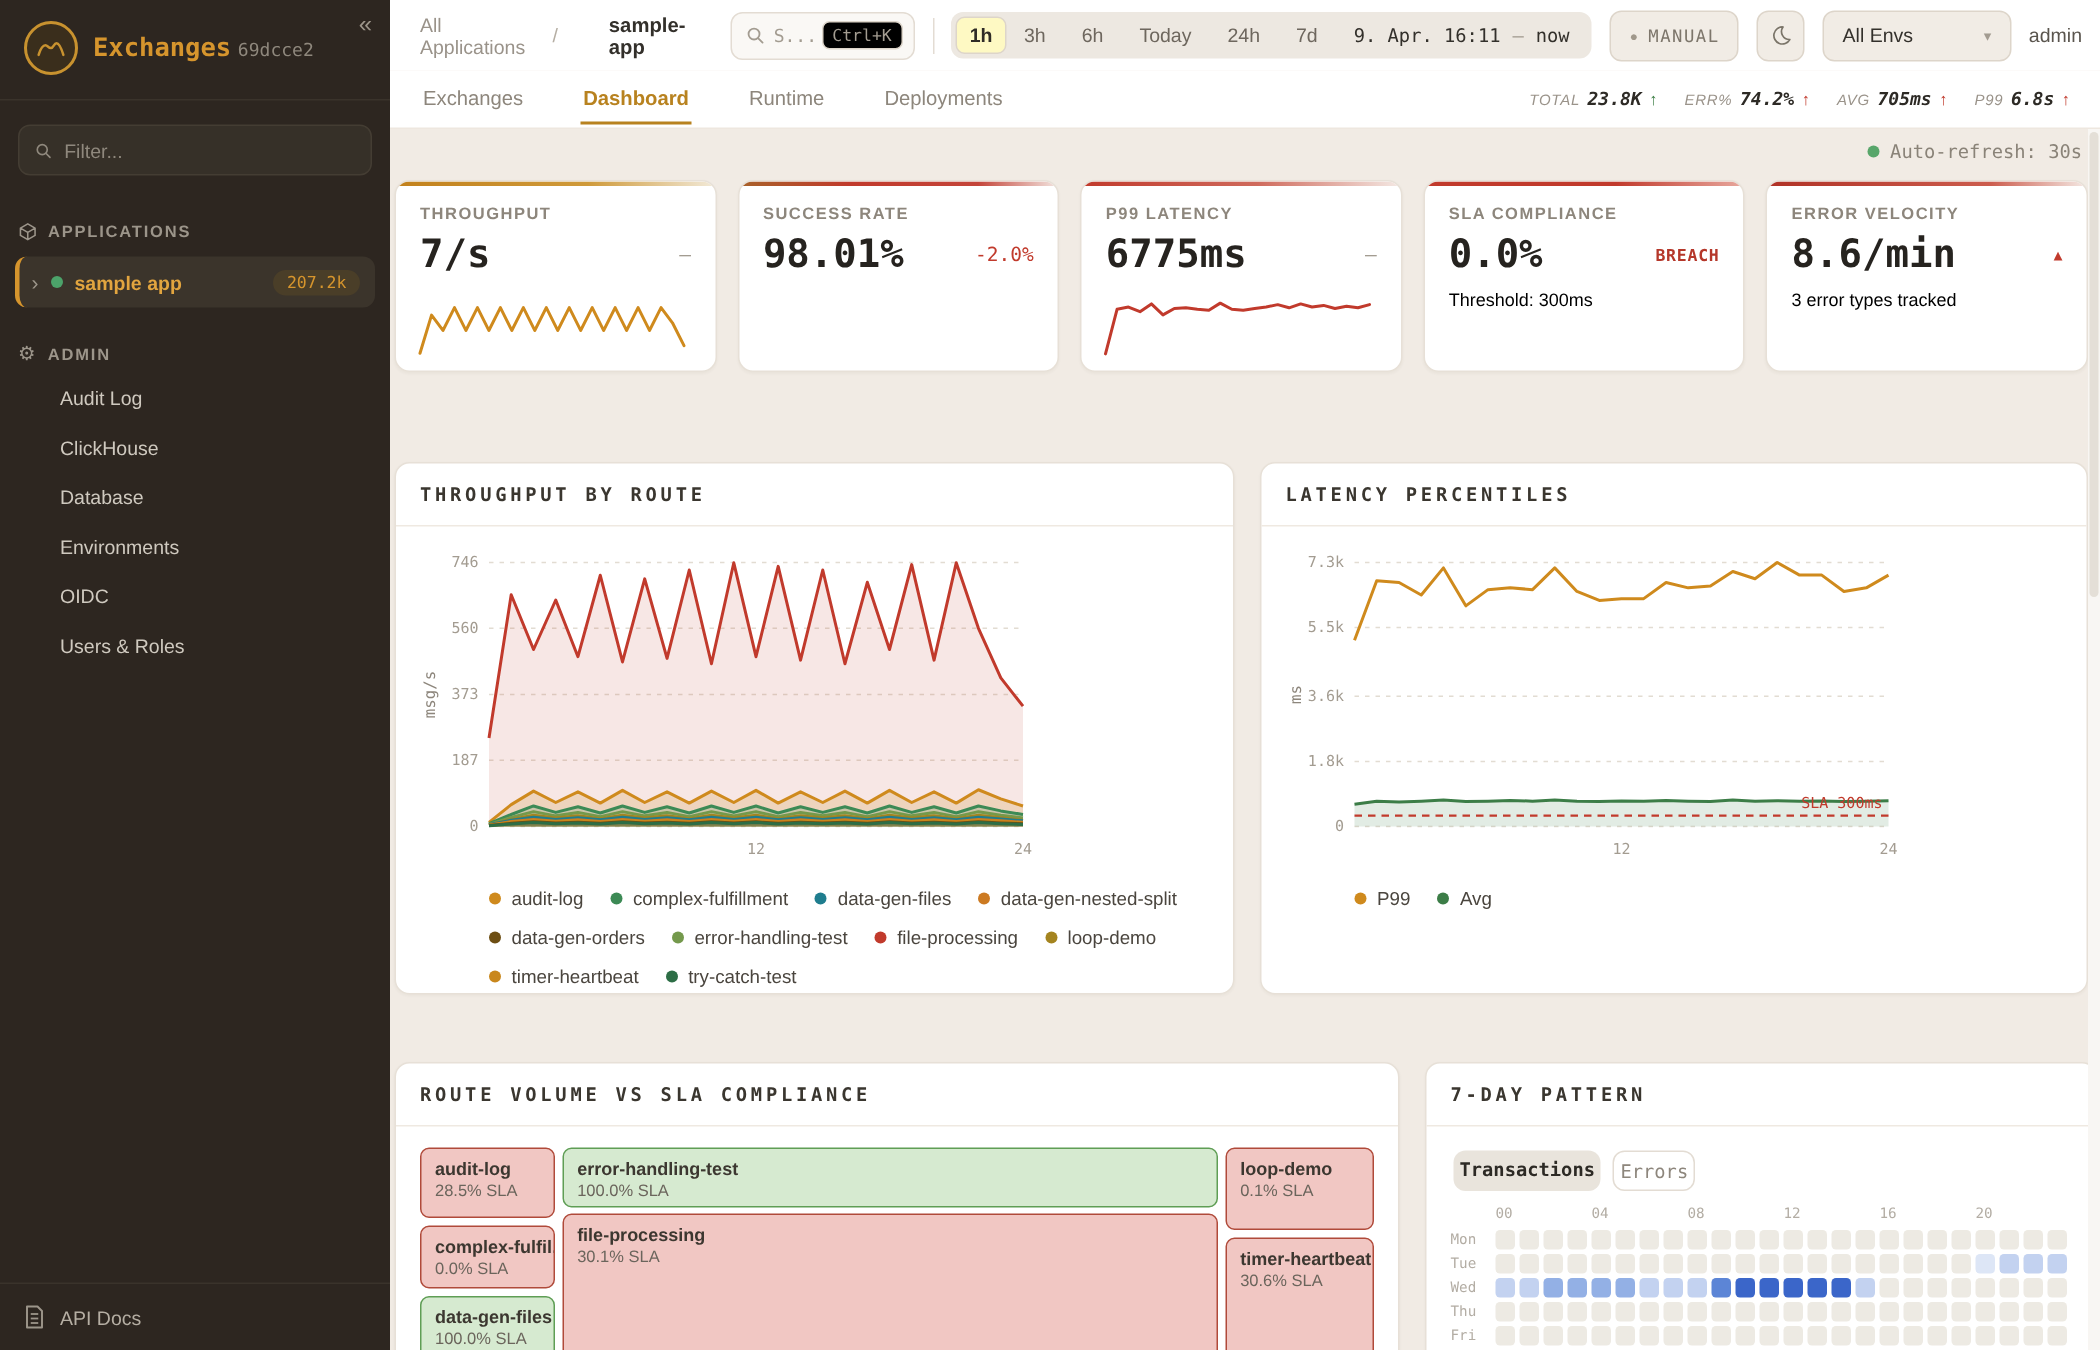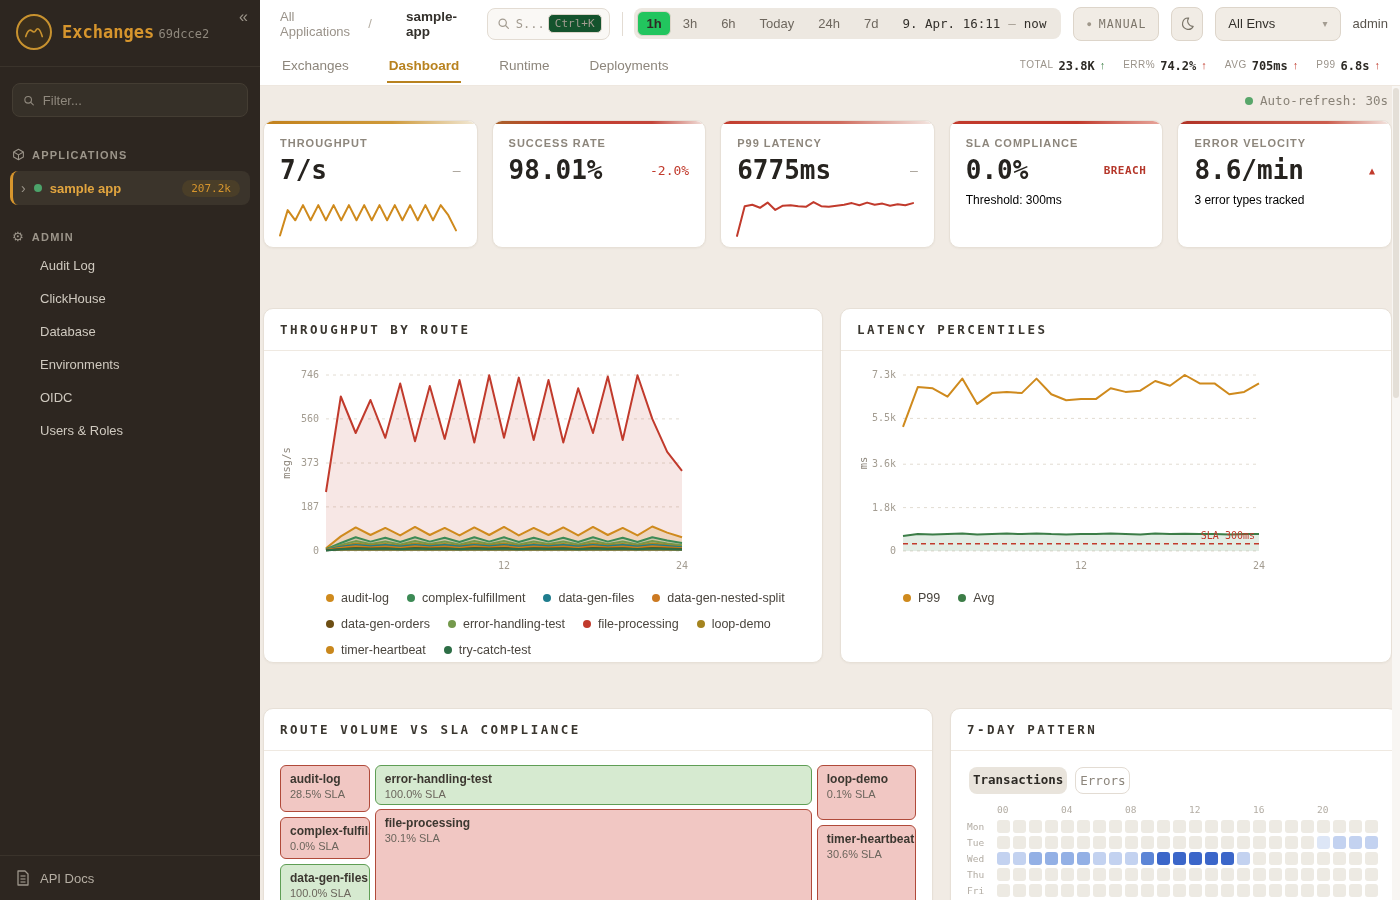--- a/index.html
+++ b/index.html
@@ -29,40 +29,40 @@
 
   
   .main { flex:1; display:flex; flex-direction:column; position:relative; min-width:0; }
   .topbar { height:47px; background:#ffffff; display:flex; align-items:center; padding:0 10px 0 20px; gap:12px; flex:0 0 47px; }
   .crumb-root { color:#9a938a; font-size:13px; cursor:pointer; }
   .crumb-sep { color:#b5aea3; font-size:13px; }
   .crumb-cur { color:#33302b; font-size:13.5px; font-weight:bold;margin-left:26px; }
   .searchbox { border:1px solid #e3dcd3; background:#faf8f5; border-radius:8px; height:32px; display:flex; align-items:center; padding:0 7px 0 9px; gap:6px; cursor:text; }
   .searchbox input { width:26px; border:none; outline:none; background:transparent; font-family:"DejaVu Sans Mono", monospace; font-size:12px; color:#6e675e; }
   .searchbox input::placeholder { color:#a39c91; }
-  .kbd { border:1px solid #ddd5ca; border-radius:5px; padding:2px 6px; font-family:"DejaVu Sans Mono", monospace; font-size:11px; color:#a39c91; background:#14532d; }
+  .kbd { border:1px solid #ddd5ca; border-radius:5px; padding:2px 6px; font-family:"DejaVu Sans Mono", monospace; font-size:11px; color:#a39c91; background:#000000; }
   .tb-divider { width:1px; height:24px; background:#e3dcd3; }
   .range-group { background:#ede8e1; border-radius:8px; display:flex; align-items:center; padding:3px; }
   .pill { padding:5px 12px; font-size:13px; color:#6e675e; border-radius:6px; cursor:pointer; white-space:nowrap; }
-  .pill.active { background:#22c55e; border:1px solid #ddd5ca; color:#2f2b26; font-weight:bold; padding:4px 8px; }
+  .pill.active { background:#fef9c3; border:1px solid #ddd5ca; color:#2f2b26; font-weight:bold; padding:4px 8px; }
   .dt { font-family:"DejaVu Sans Mono", monospace; font-size:12.5px; color:#33302b; padding:0 12px; display:flex; gap:8px; align-items:center; white-space:nowrap; }
   .dt .sep { color:#a39c91; }
   .btn { border:1px solid #ddd5ca; background:#f1ece5; border-radius:8px; height:34px; display:flex; align-items:center; gap:7px; padding:0 12px; cursor:pointer; }
   .manual { font-family:"DejaVu Sans Mono", monospace; font-size:11.5px; letter-spacing:1px; color:#7d766b; }
   .manual-dot { color:#a0988b; font-size:9px; }
   .iconbtn { width:34px; justify-content:center; padding:0; }
   .envsel { width:132px; justify-content:space-between; font-size:13px; color:#33302b; }
   .caret { color:#a39c91; font-size:10px; }
   .user { font-size:13px; color:#5a554e; padding-right:2px; }
 
   .tabbar { height:39px; background:#ffffff; border-bottom:1px solid #eee7df; display:flex; align-items:center; padding:0 20px; flex:0 0 39px; }
   .tab { font-size:13.5px; color:#8d867c; margin-right:36px; padding:9px 2px 8px; cursor:pointer; border-bottom:2px solid transparent; }
   .tab.active { color:#b8821f; font-weight:bold; border-bottom:2px solid #b8821f; }
   .tab-stats { margin-left:auto; display:flex; gap:18px; align-items:center; }
-  .stat { display:flex; gap:5px; align-items:flex-start; }
+  .stat { display:flex; gap:5px; align-items:flex-end;font-style:italic; }
   .stat .lbl { font-size:10px; color:#9a938a; letter-spacing:0.5px; }
   .stat .val { font-family:"DejaVu Sans Mono", monospace; font-size:12px; font-weight:bold; color:#2d2a25; }
   .stat .arr { font-size:11px; font-weight:bold; }
   .arr.green { color:#3f8048; } .arr.red { color:#c13a2c; }
 
   .content { flex:1; overflow:hidden; padding:0 8px 0 3px; position:relative; }
   .autorefresh { display:flex; justify-content:flex-end; align-items:center; gap:7px; padding:7px 4px 0 0; font-family:"DejaVu Sans Mono", monospace; font-size:12.5px; color:#8a8378; }
   .ar-dot { width:8px; height:8px; border-radius:50%; background:#58a66a; }
 
   .kpi-row { display:flex; gap:14px; margin-top:12px; }

